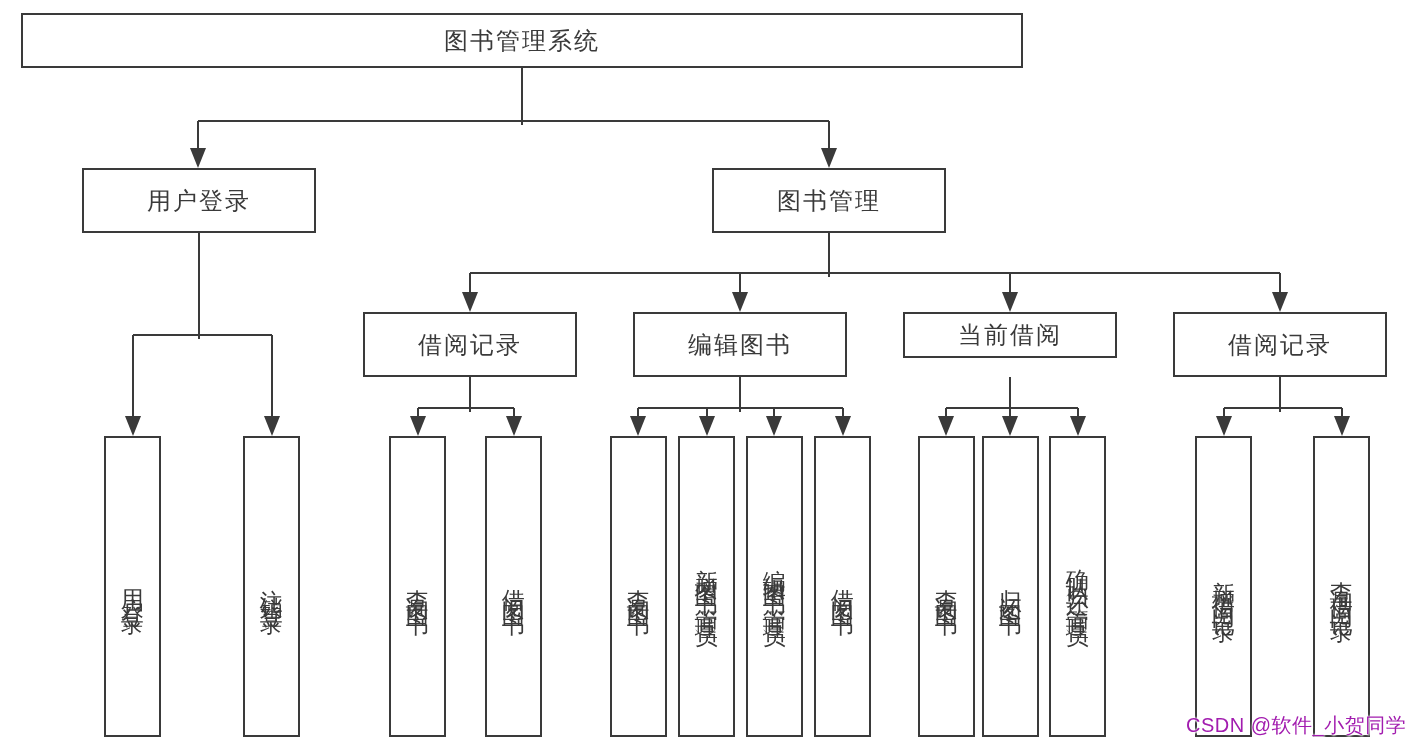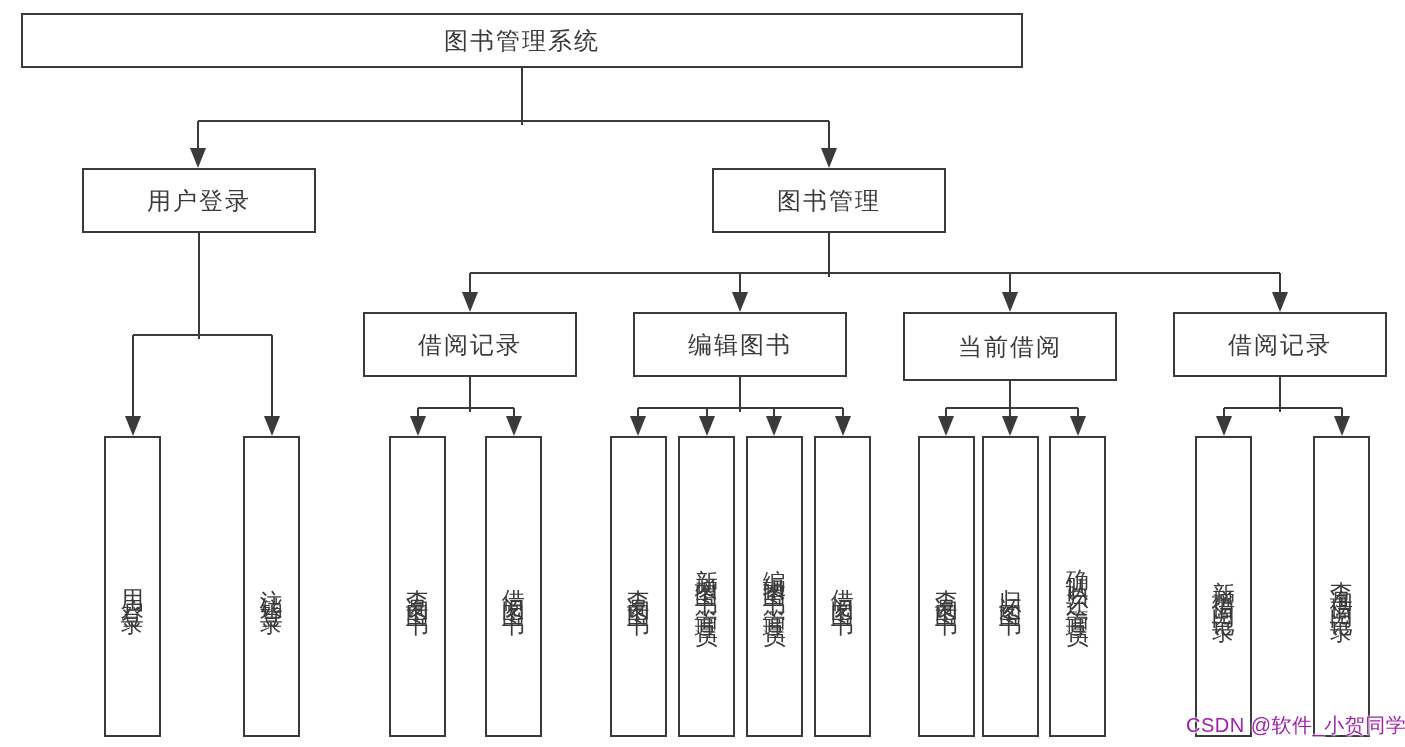--- a/index.html
+++ b/index.html
@@ -122,21 +122,21 @@
   <div class="node h" style="left:712px; top:168px; width:234px; height:65px;">
     <span>图书管理</span>
   </div>
 
   <div class="node h" style="left:363px; top:312px; width:214px; height:65px;">
     <span>借阅记录</span>
   </div>
   <div class="node h" style="left:633px; top:312px; width:214px; height:65px;">
     <span>编辑图书</span>
   </div>
-  <div class="node h" style="left:903px; top:312px; width:214px; height:69px;">
+  <div class="node h" style="left:903px; top:312px; width:214px; height:46px;">
     <span>当前借阅</span>
   </div>
   <div class="node h" style="left:1173px; top:312px; width:214px; height:65px;">
     <span>借阅记录</span>
   </div>
 
   <div class="node v" style="left:104px; top:436px; width:57px; height:301px;">
     <span class="vtext">用户登录</span>
   </div>
   <div class="node v" style="left:243px; top:436px; width:57px; height:301px;">

